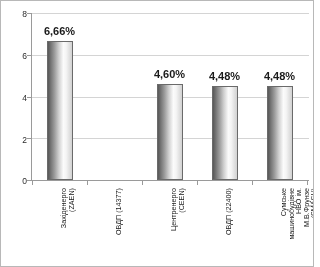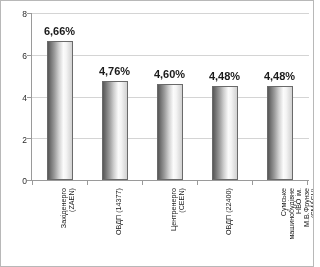--- a/index.html
+++ b/index.html
@@ -159,24 +159,20 @@
     <div class="gridline" style="top:0px;"></div>
     <div class="gridline" style="top:42px;"></div>
     <div class="gridline" style="top:84px;"></div>
     <div class="gridline" style="top:125px;"></div>
 
     <div class="bar-slot" style="left:0px; width:55px;">
       <div class="bar" style="height:139px;"></div>
       <div class="bar-value" style="bottom:143px;">6,66%</div>
     </div>
 
-    <div class="bar-slot" style="left:55px; width:55px;">
-      <div class="bar" style="height:99px;"></div>
-      <div class="bar-value" style="bottom:103px;">4,76%</div>
-    </div>
 
     <div class="bar-slot" style="left:110px; width:55px;margin-top:19px;">
       <div class="bar" style="height:96px;"></div>
       <div class="bar-value" style="bottom:100px;">4,60%</div>
     </div>
 
     <div class="bar-slot" style="left:165px; width:55px;">
       <div class="bar" style="height:94px;"></div>
       <div class="bar-value" style="bottom:98px;">4,48%</div>
     </div>

